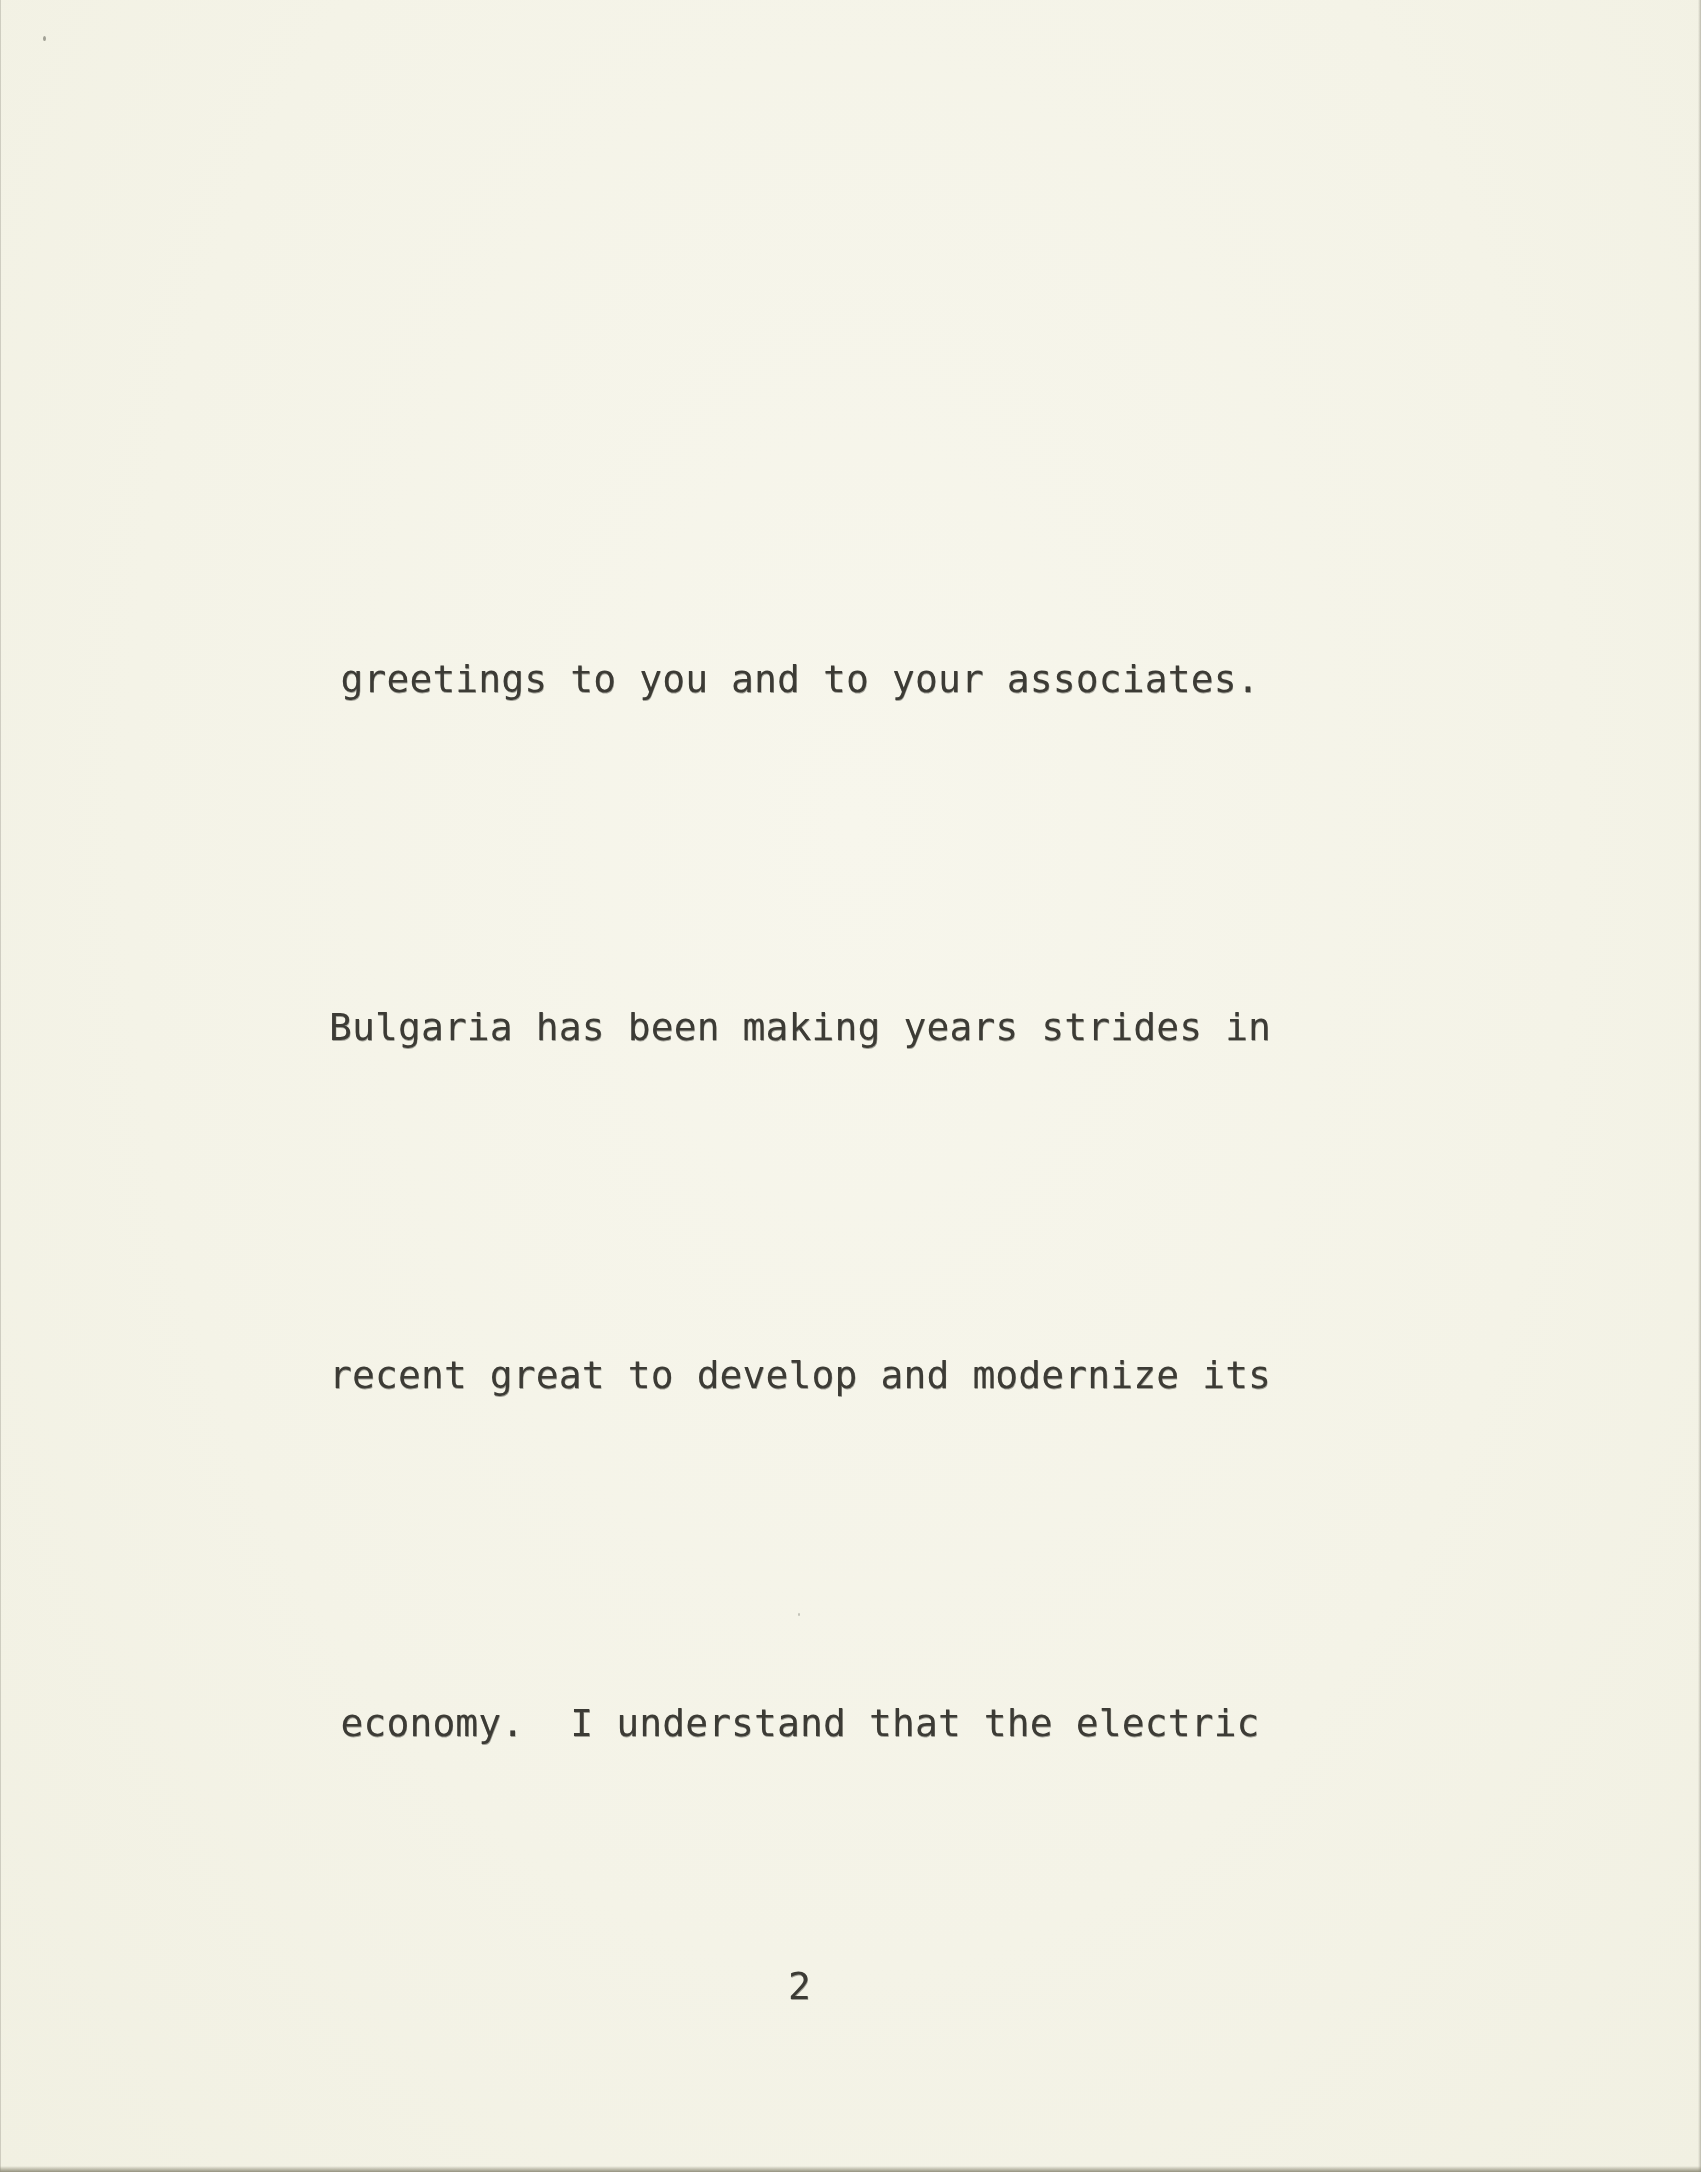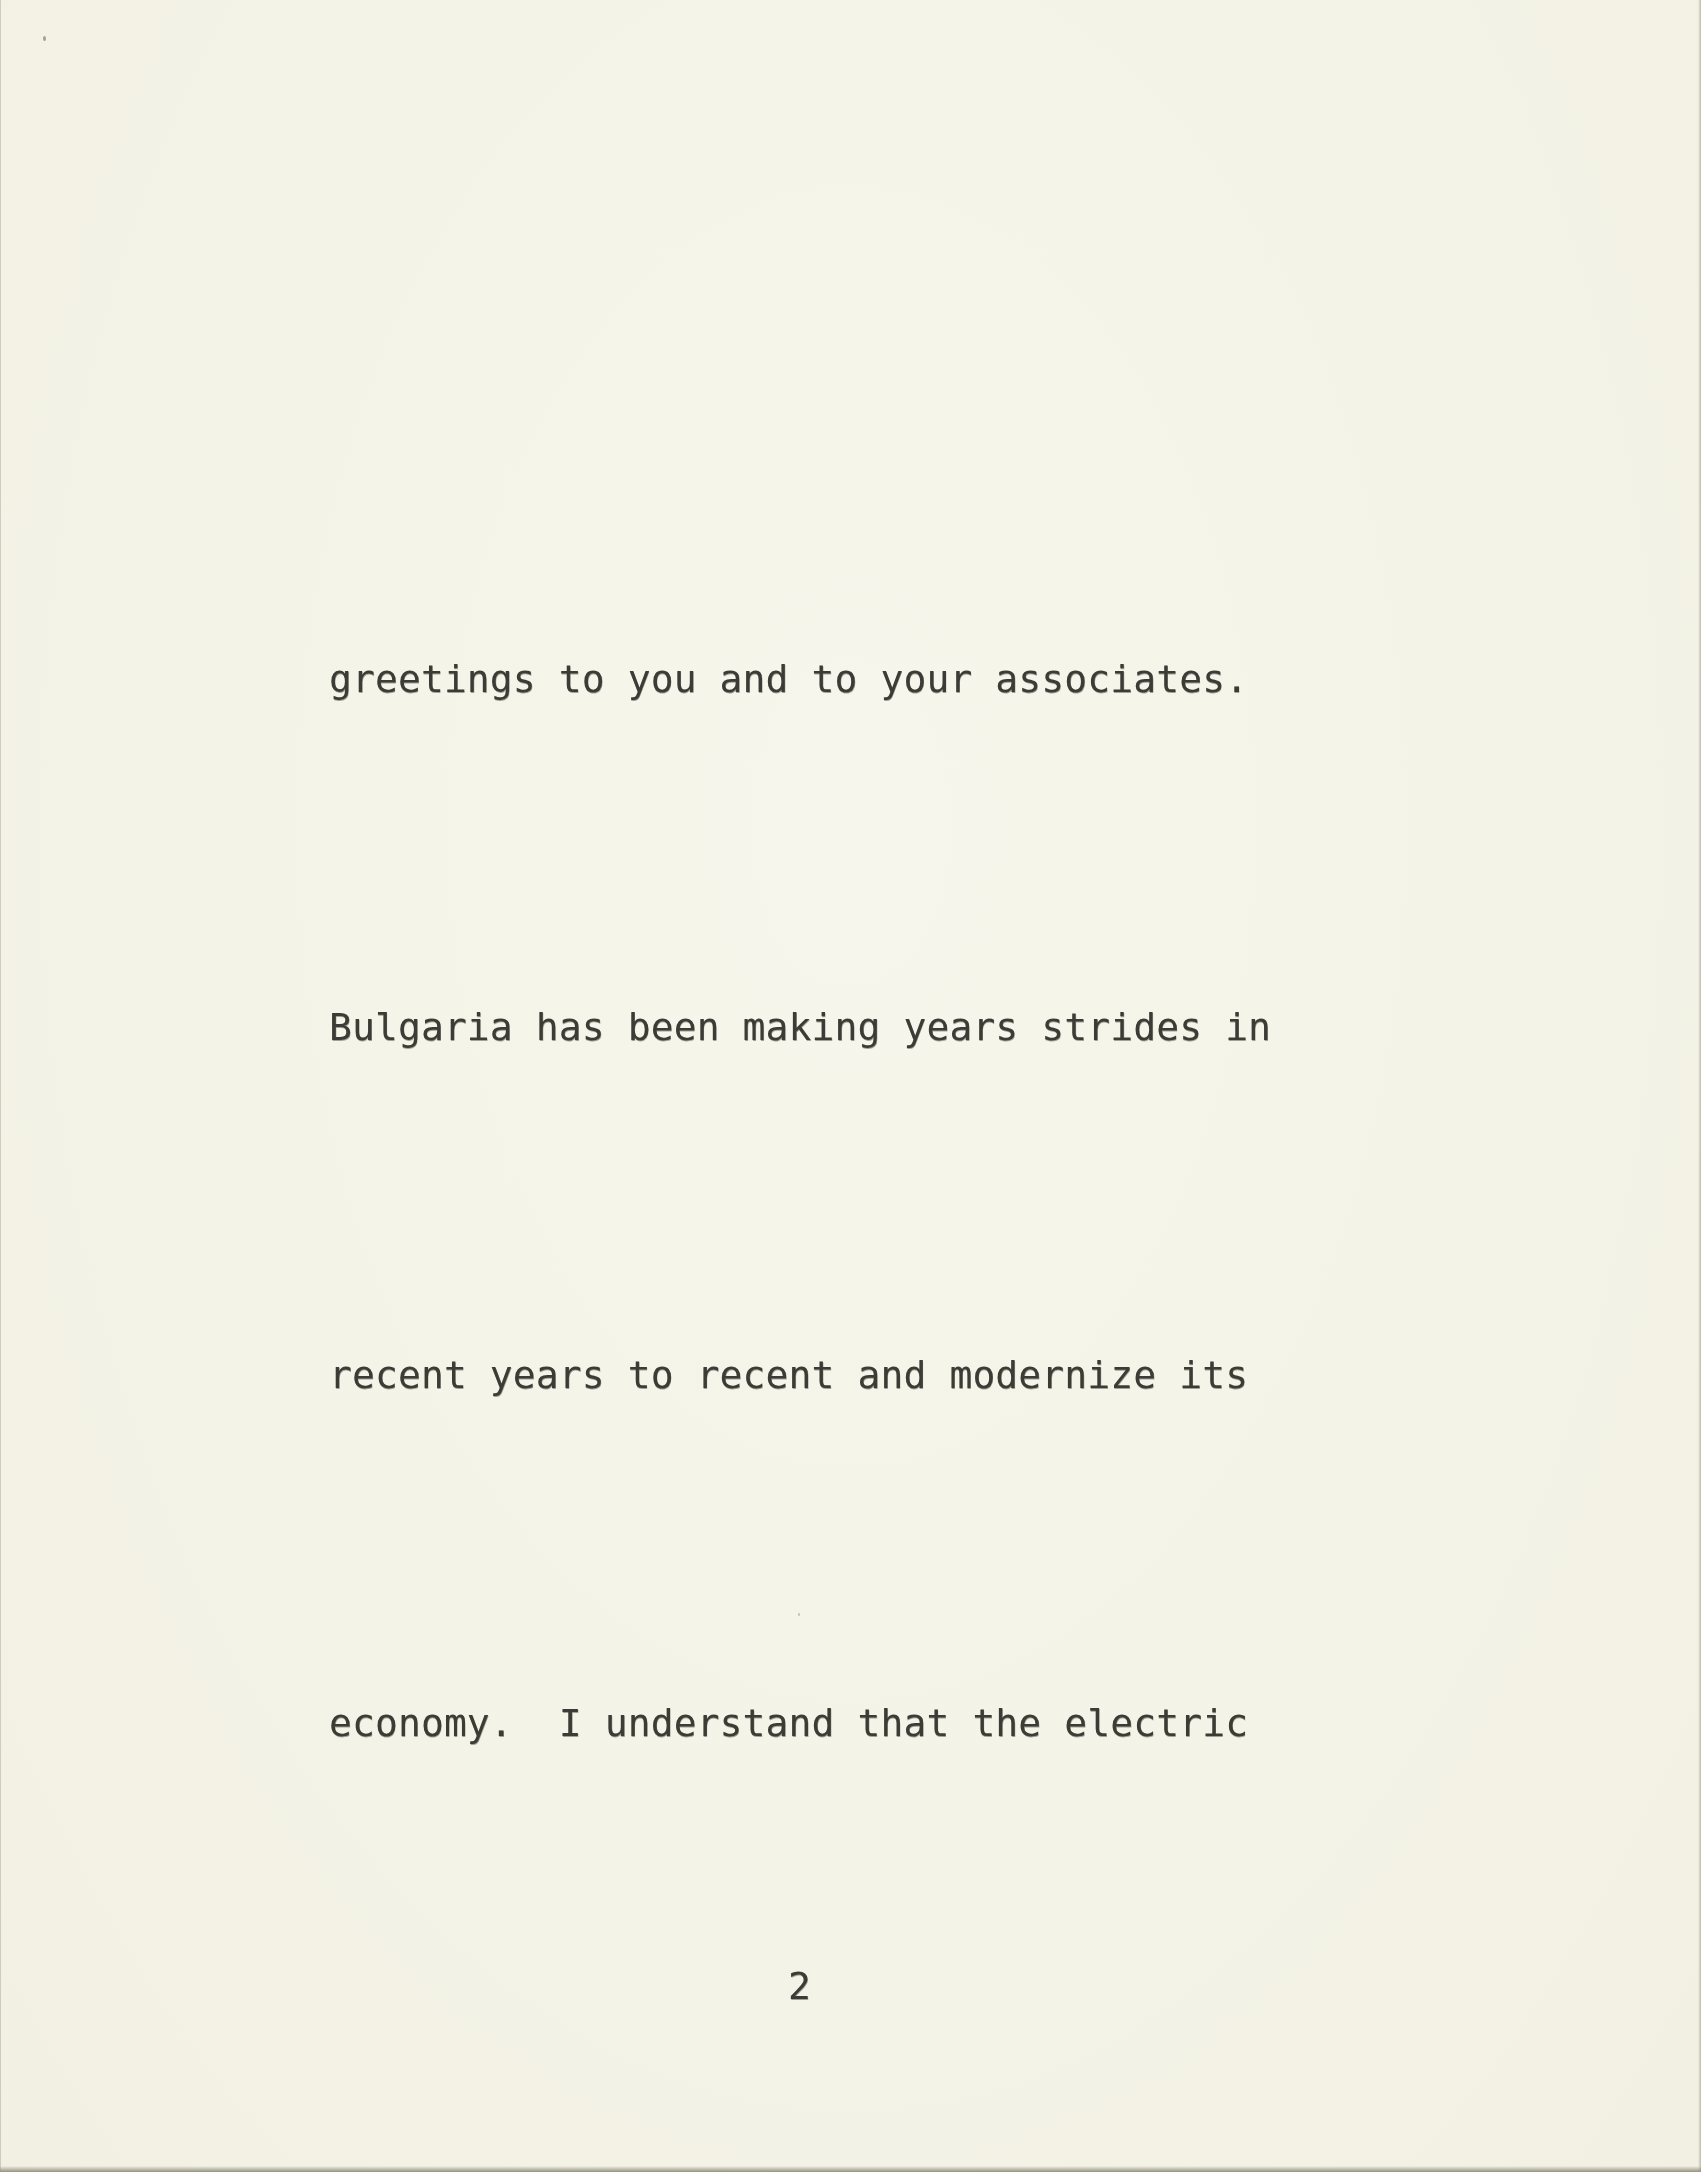--- a/index.html
+++ b/index.html
@@ -21,20 +21,21 @@
     top: 389px;
     font-size: 38px;
     line-height: 116px;
     color: #3c3b35;
     white-space: pre;
     letter-spacing: 0.1px;
     text-shadow: 0.4px 0.6px 0.5px rgba(60, 59, 53, 0.45);
   }
   .text-line {
     height: 116px;
+    text-align: center;
   }
   .page-number {
     position: absolute;
     left: 788px;
     top: 1928px;
     font-size: 38px;
     line-height: 116px;
     color: #3c3b35;
     text-shadow: 0.4px 0.6px 0.5px rgba(60, 59, 53, 0.45);
   }
@@ -71,21 +72,21 @@
   .speck-2 { left: 798px; top: 1613px; width: 2.2px; height: 2.9px; opacity: 0.35; }
 </style>
 </head>
 <body>
 
 <div class="page">
 
   <div class="textblock">
     <div class="text-line">greetings to you and to your associates.</div>
     <div class="text-line">Bulgaria has been making years strides in</div>
-    <div class="text-line">recent years to recent and modernize its</div>
+    <div class="text-line">recent great to develop and modernize its</div>
     <div class="text-line">economy.  I understand that the electric</div>
     
     
     
     
     
     
     
     
   </div>

